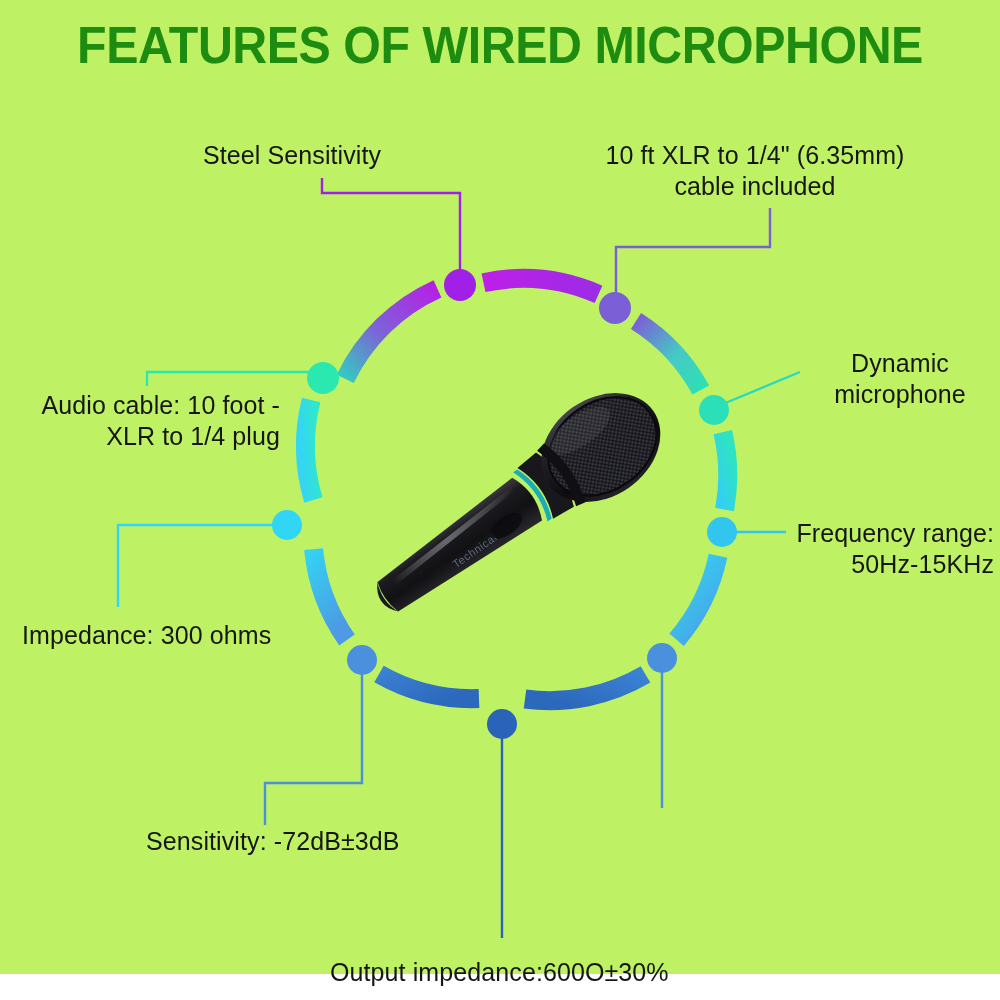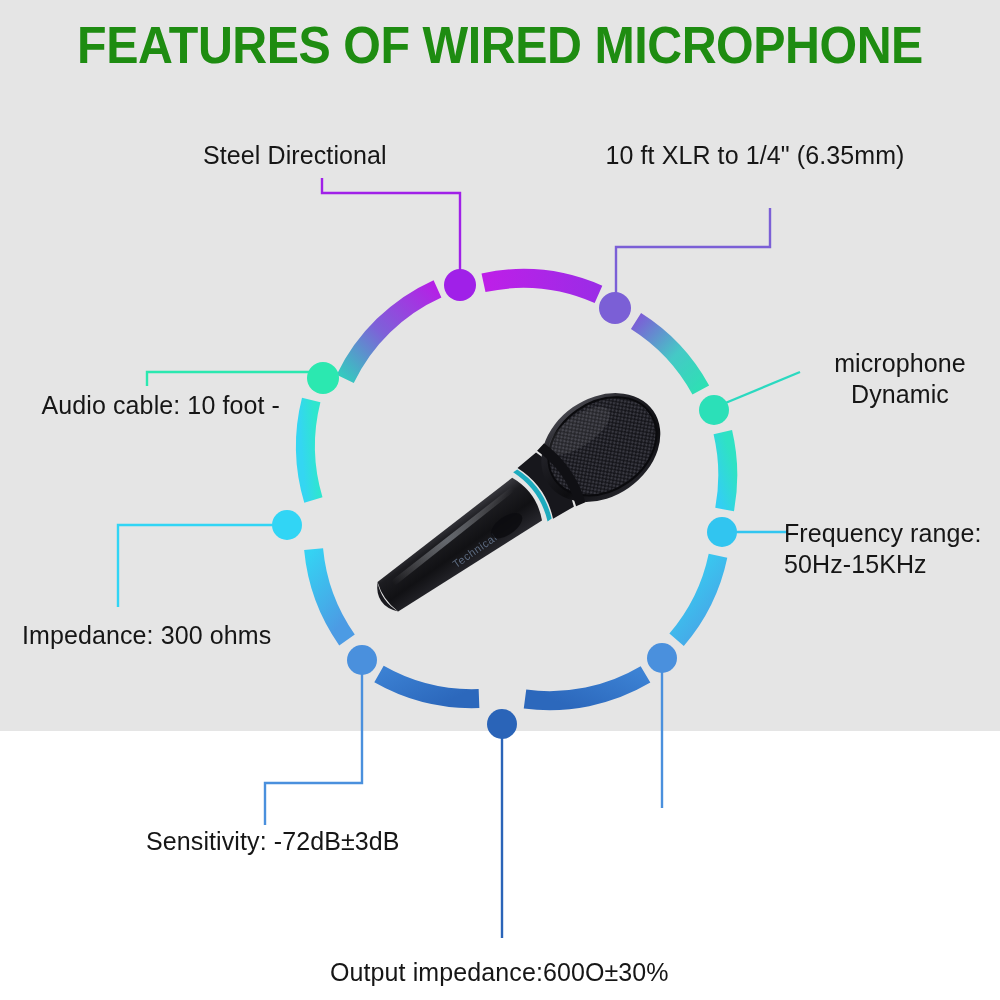--- a/index.html
+++ b/index.html
@@ -3,21 +3,21 @@
 <meta charset="utf-8">
 <title>Features of Wired Microphone</title>
 <style>
   * { margin:0; padding:0; box-sizing:border-box; }
   html, body {
     width:1000px; height:1000px;
     background:#ffffff;
     font-family:"Liberation Sans", sans-serif;
     overflow:hidden;
   }
-  #page { position:relative; width:1000px; height:731px; background:#e5e5e5; }
+  #page { position:relative; width:1000px; height:974px; background:#bef264; }
 
   
   #title {
     position:absolute;
     left:0; top:14px; width:1000px;
     text-align:center;
     font-family:"Liberation Sans", sans-serif;
     font-size:52px;
     font-weight:bold;
     letter-spacing:-0.5px;
@@ -41,21 +41,21 @@
     white-space:nowrap;
     letter-spacing:0.1px;
   }
   .label.c  { text-align:center; }
   .label.l  { text-align:left; }
 
   #lbl-steel      { left:203px;  top:140px; }
   #lbl-xlr        { left:600px;  top:140px; text-align:center; width:310px; }
   #lbl-dynamic    { left:810px;  top:348px; text-align:center; width:180px;}
   #lbl-audio      { left:12px;   top:390px; text-align:right; width:268px;}
-  #lbl-freq       { left:784px;  top:518px; text-align:left; width:210px;}
+  #lbl-freq       { left:784px;  top:518px; text-align:right; width:210px;}
   #lbl-impedance  { left:22px;   top:620px; }
   #lbl-sens       { left:146px;  top:826px; }
   #lbl-direction  { left:580px;  top:812px; }
   #lbl-output     { left:330px;  top:957px; }
 
   
   #mic-wrap{
     position:absolute;
     left:318px; top:372px;
     width:410px; height:260px;
@@ -229,34 +229,36 @@
 
           <ellipse cx="292" cy="104" rx="36" ry="15" fill="#ffffff" opacity="0.07"></ellipse>
         </g>
 
         <path d="M 246 96 Q 258 130 246 164 L 256 166 Q 268 130 256 94 Z" fill="#101014"></path>
       </g>
     </svg>
   </div>
 
   <div class="label l" id="lbl-steel">
-    <div>Steel Directional</div>
+    <div>Steel Sensitivity</div>
   </div>
 
   <div class="label c" id="lbl-xlr">
     <div>10 ft XLR to 1/4" (6.35mm)</div>
+    <div>cable included</div>
   </div>
 
   <div class="label c" id="lbl-dynamic">
+    <div>Dynamic</div>
     <div>microphone</div>
-    <div>Dynamic</div>
   </div>
 
   <div class="label c" id="lbl-audio">
     <div>Audio cable: 10 foot -</div>
+    <div>XLR to 1/4 plug</div>
   </div>
 
   <div class="label c" id="lbl-freq">
     <div>Frequency range:</div>
     <div>50Hz-15KHz</div>
   </div>
 
   <div class="label l" id="lbl-impedance">
     <div>Impedance: 300 ohms</div>
   </div>

